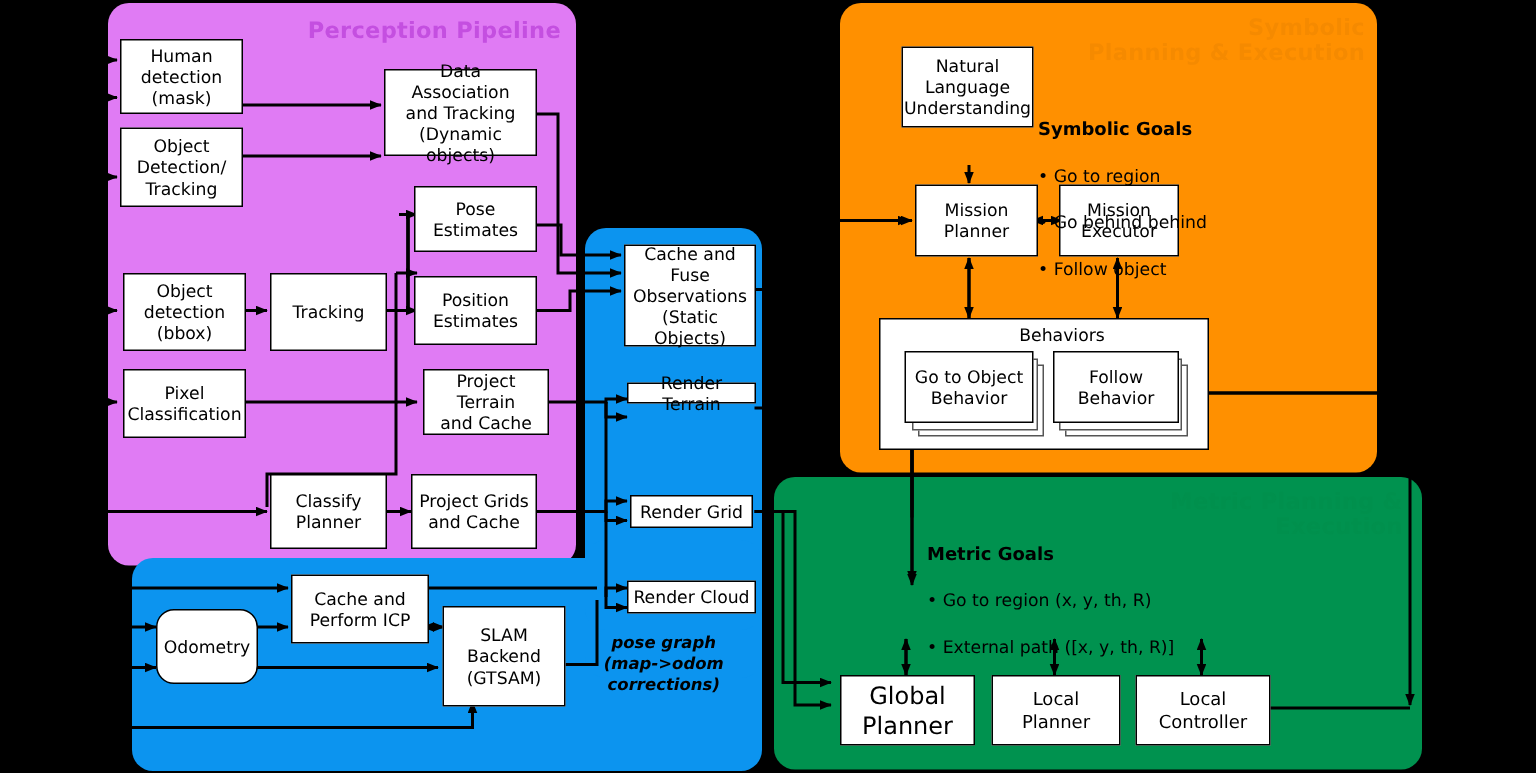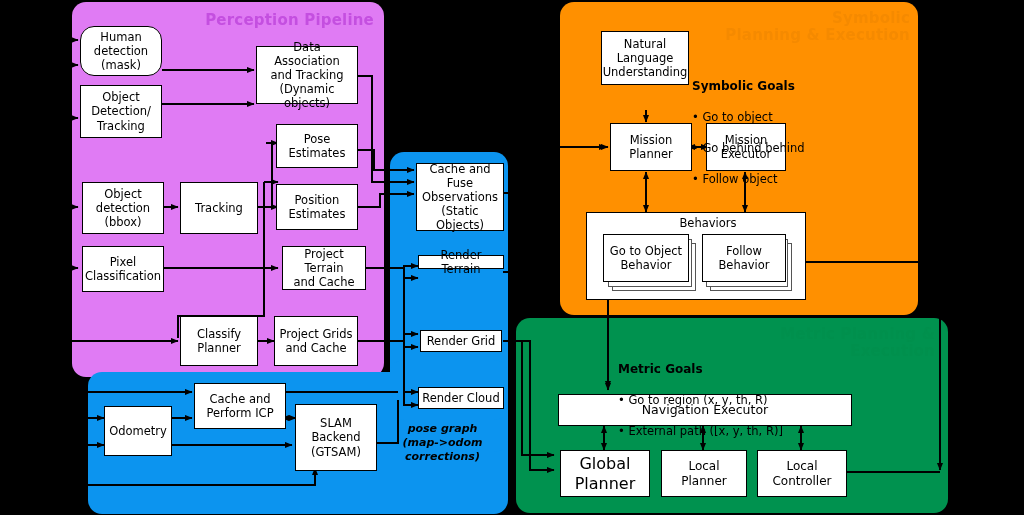--- a/index.html
+++ b/index.html
@@ -234,21 +234,21 @@
       <line x1="801" y1="426" x2="801" y2="450" marker-end="url(#ah)"></line>
       <line x1="801" y1="450" x2="801" y2="426" marker-end="url(#ah)"></line>
 
       <path d="M846,472 L940,472"></path>
 
       <path d="M940,262 L940,470" marker-end="url(#ah)"></path>
 
     </g>
   </svg>
 
-  <div class="box" style="left:80px; top:26px; width:82px; height:50px;border-radius:14px;">Human
+  <div class="box" style="left:80px; top:26px; width:82px; height:50px;">Human
 detection
 (mask)</div>
   <div class="box" style="left:80px; top:85px; width:82px; height:53px;">Object
 Detection/
 Tracking</div>
   <div class="box" style="left:256px; top:46px; width:102px; height:58px;">Data Association
 and Tracking
 (Dynamic objects)</div>
 
   <div class="box" style="left:82px; top:182px; width:82px; height:52px;">Object
@@ -270,41 +270,41 @@
 and Cache</div>
 
   <div class="box" style="left:416px; top:163px; width:88px; height:68px;">Cache and
 Fuse
 Observations
 (Static Objects)</div>
   <div class="box" style="left:418px; top:255px; width:86px; height:14px;">Render Terrain</div>
   <div class="box" style="left:420px; top:330px; width:82px; height:22px;">Render Grid</div>
   <div class="box" style="left:418px; top:387px; width:86px; height:22px;">Render Cloud</div>
 
-  <div class="box" style="left:104px; top:406px; width:68px; height:50px;">Odometry</div>
+  <div class="box" style="left:104px; top:406px; width:68px; height:50px;border-radius:12px;">Odometry</div>
   <div class="box" style="left:194px; top:383px; width:92px; height:46px;">Cache and
 Perform ICP</div>
   <div class="box" style="left:295px; top:404px; width:82px; height:67px;">SLAM
 Backend
 (GTSAM)</div>
 
   <div class="italic-note" style="left:380px; top:422px; width:125px;">pose graph
 (map-&gt;odom corrections)</div>
 
   <div class="box" style="left:601px; top:31px; width:88px; height:54px;">Natural
 Language
 Understanding</div>
   <div class="box" style="left:610px; top:123px; width:82px; height:48px;">Mission
 Planner</div>
   <div class="box" style="left:706px; top:123px; width:80px; height:48px;">Mission
 Executor</div>
 
   <div class="note" style="left:692px; top:62px; width:180px;">
     <span class="note-title">Symbolic Goals</span>
-    <span style="display:block;">• Go to object</span>
+    <span style="display:block;">• Go to region</span>
     <span style="display:block;">• Go behind behind</span>
     <span style="display:block;">• Follow object</span>
   </div>
 
   <div class="grouper" style="left:586px; top:212px; width:220px; height:88px;"></div>
   <div class="grouper-label" style="left:586px; top:216px; width:220px;padding-left:12px;">Behaviors</div>
 
   <div class="stackcard" style="left:612px; top:243px; width:84px; height:48px;"></div>
   <div class="stackcard" style="left:608px; top:239px; width:84px; height:48px;"></div>
   <div class="box" style="left:603px; top:234px; width:86px; height:48px;">Go to Object
@@ -314,21 +314,20 @@
   <div class="stackcard" style="left:706px; top:239px; width:82px; height:48px;"></div>
   <div class="box" style="left:702px; top:234px; width:84px; height:48px;">Follow
 Behavior</div>
 
   <div class="note" style="left:618px; top:345px; width:230px;">
     <span class="note-title">Metric Goals</span>
     <span style="display:block;">• Go to region (x, y, th, R)</span>
     <span style="display:block;">• External path ([x, y, th, R)]</span>
   </div>
 
-  <div class="box" style="left:558px; top:394px; width:294px; height:32px; font-size:12.5px;">Navigation Executor</div>
   <div class="box" style="left:560px; top:450px; width:90px; height:47px; font-size:16px;">Global Planner</div>
   <div class="box" style="left:661px; top:450px; width:86px; height:47px; font-size:12px;">Local Planner</div>
   <div class="box" style="left:757px; top:450px; width:90px; height:47px; font-size:12px;">Local Controller</div>
 
   <svg class="wires wires-top" viewBox="0 0 1024 515">
     <defs>
       <marker id="ah2" markerWidth="9" markerHeight="9" refX="7.4" refY="3.2" orient="auto" markerUnits="userSpaceOnUse">
         <path d="M0,0 L8,3.2 L0,6.4 z" fill="#000"></path>
       </marker>
     </defs>

